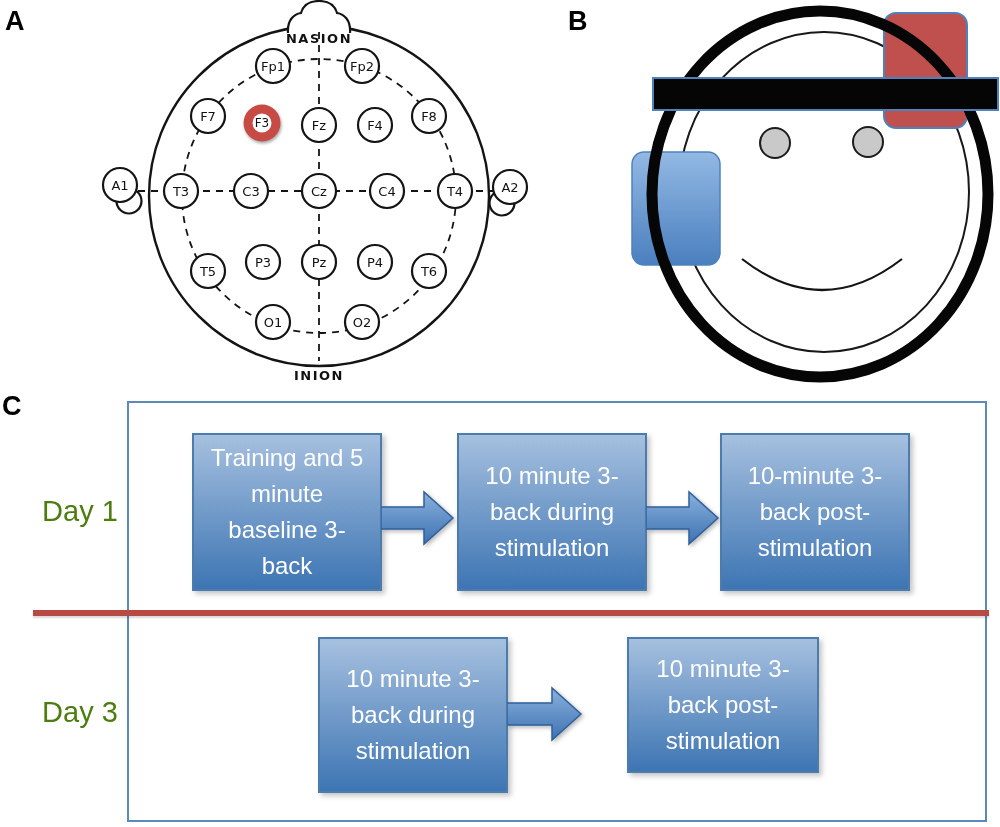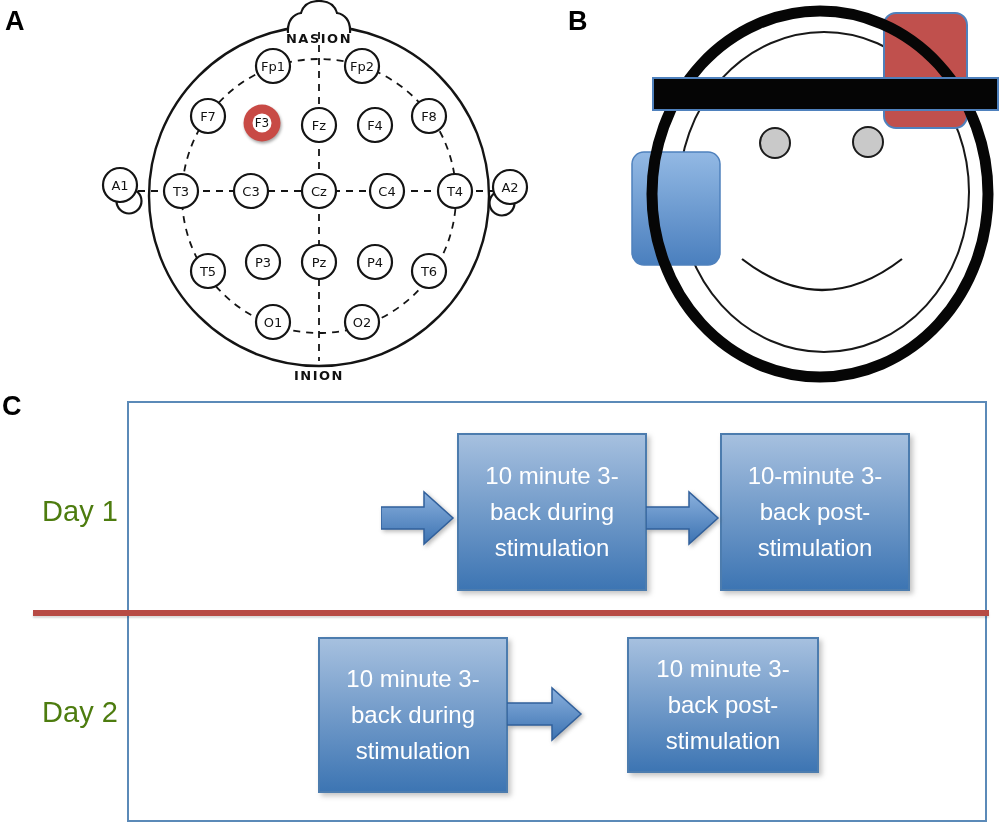--- a/index.html
+++ b/index.html
@@ -195,22 +195,23 @@
     <rect class="headband-rect" x="113" y="78" width="345" height="32"></rect>
     <circle class="eye" cx="235" cy="143" r="15"></circle>
     <circle class="eye" cx="328" cy="142" r="15"></circle>
     <path class="smile" d="M 202 259 Q 282 321 362 259"></path>
   </svg>
 
   <div class="flow-border"></div>
   <div class="divider-line"></div>
 
   <div class="day-label day-1">Day 1</div>
-  <div class="day-label day-2">Day 2</div>
-
+  <div class="day-label day-2">Day 3</div>
+
+  <div class="flow-box d1-b1">Training and 5 minute baseline 3-back</div>
   <div class="flow-box d1-b2">10 minute 3-back during stimulation</div>
   <div class="flow-box d1-b3">10-minute 3-back post-stimulation</div>
   <div class="flow-box d2-b1">10 minute 3-back during stimulation</div>
   <div class="flow-box d2-b2">10 minute 3-back post-stimulation</div>
 
   <svg class="flow-arrow a1" width="74" height="60" viewBox="0 0 74 60">
     <polygon class="arrow-shape" points="0,19 43,19 43,4 72,30 43,56 43,41 0,41"></polygon>
   </svg>
   <svg class="flow-arrow a2" width="74" height="60" viewBox="0 0 74 60">
     <polygon class="arrow-shape" points="0,19 43,19 43,4 72,30 43,56 43,41 0,41"></polygon>

